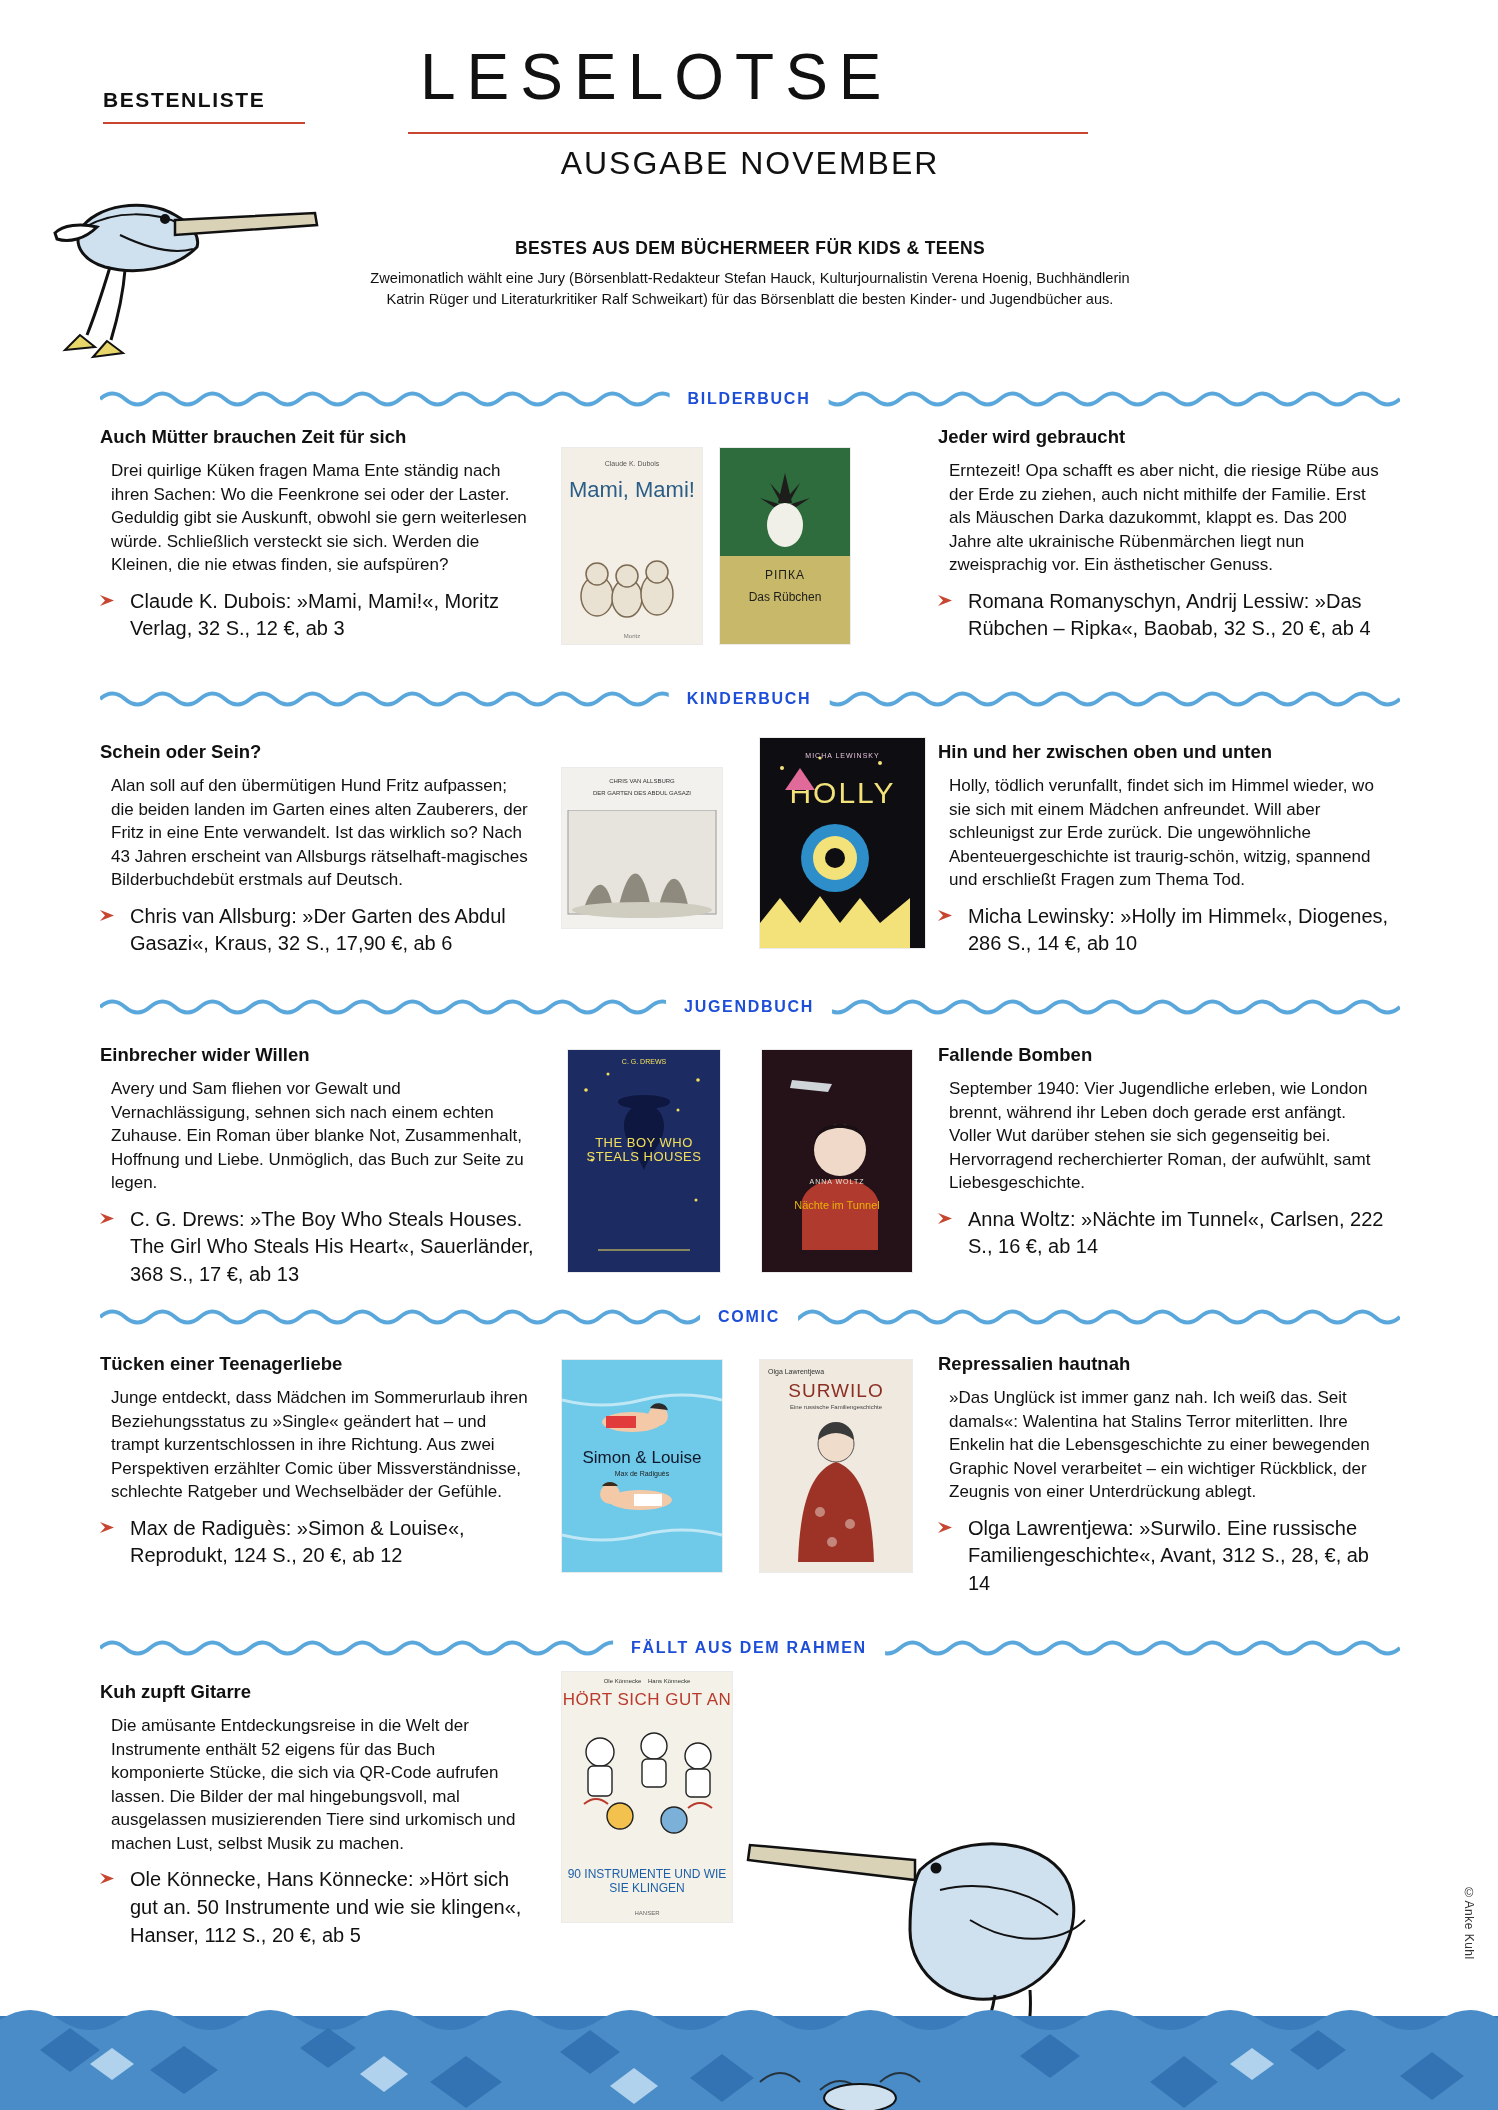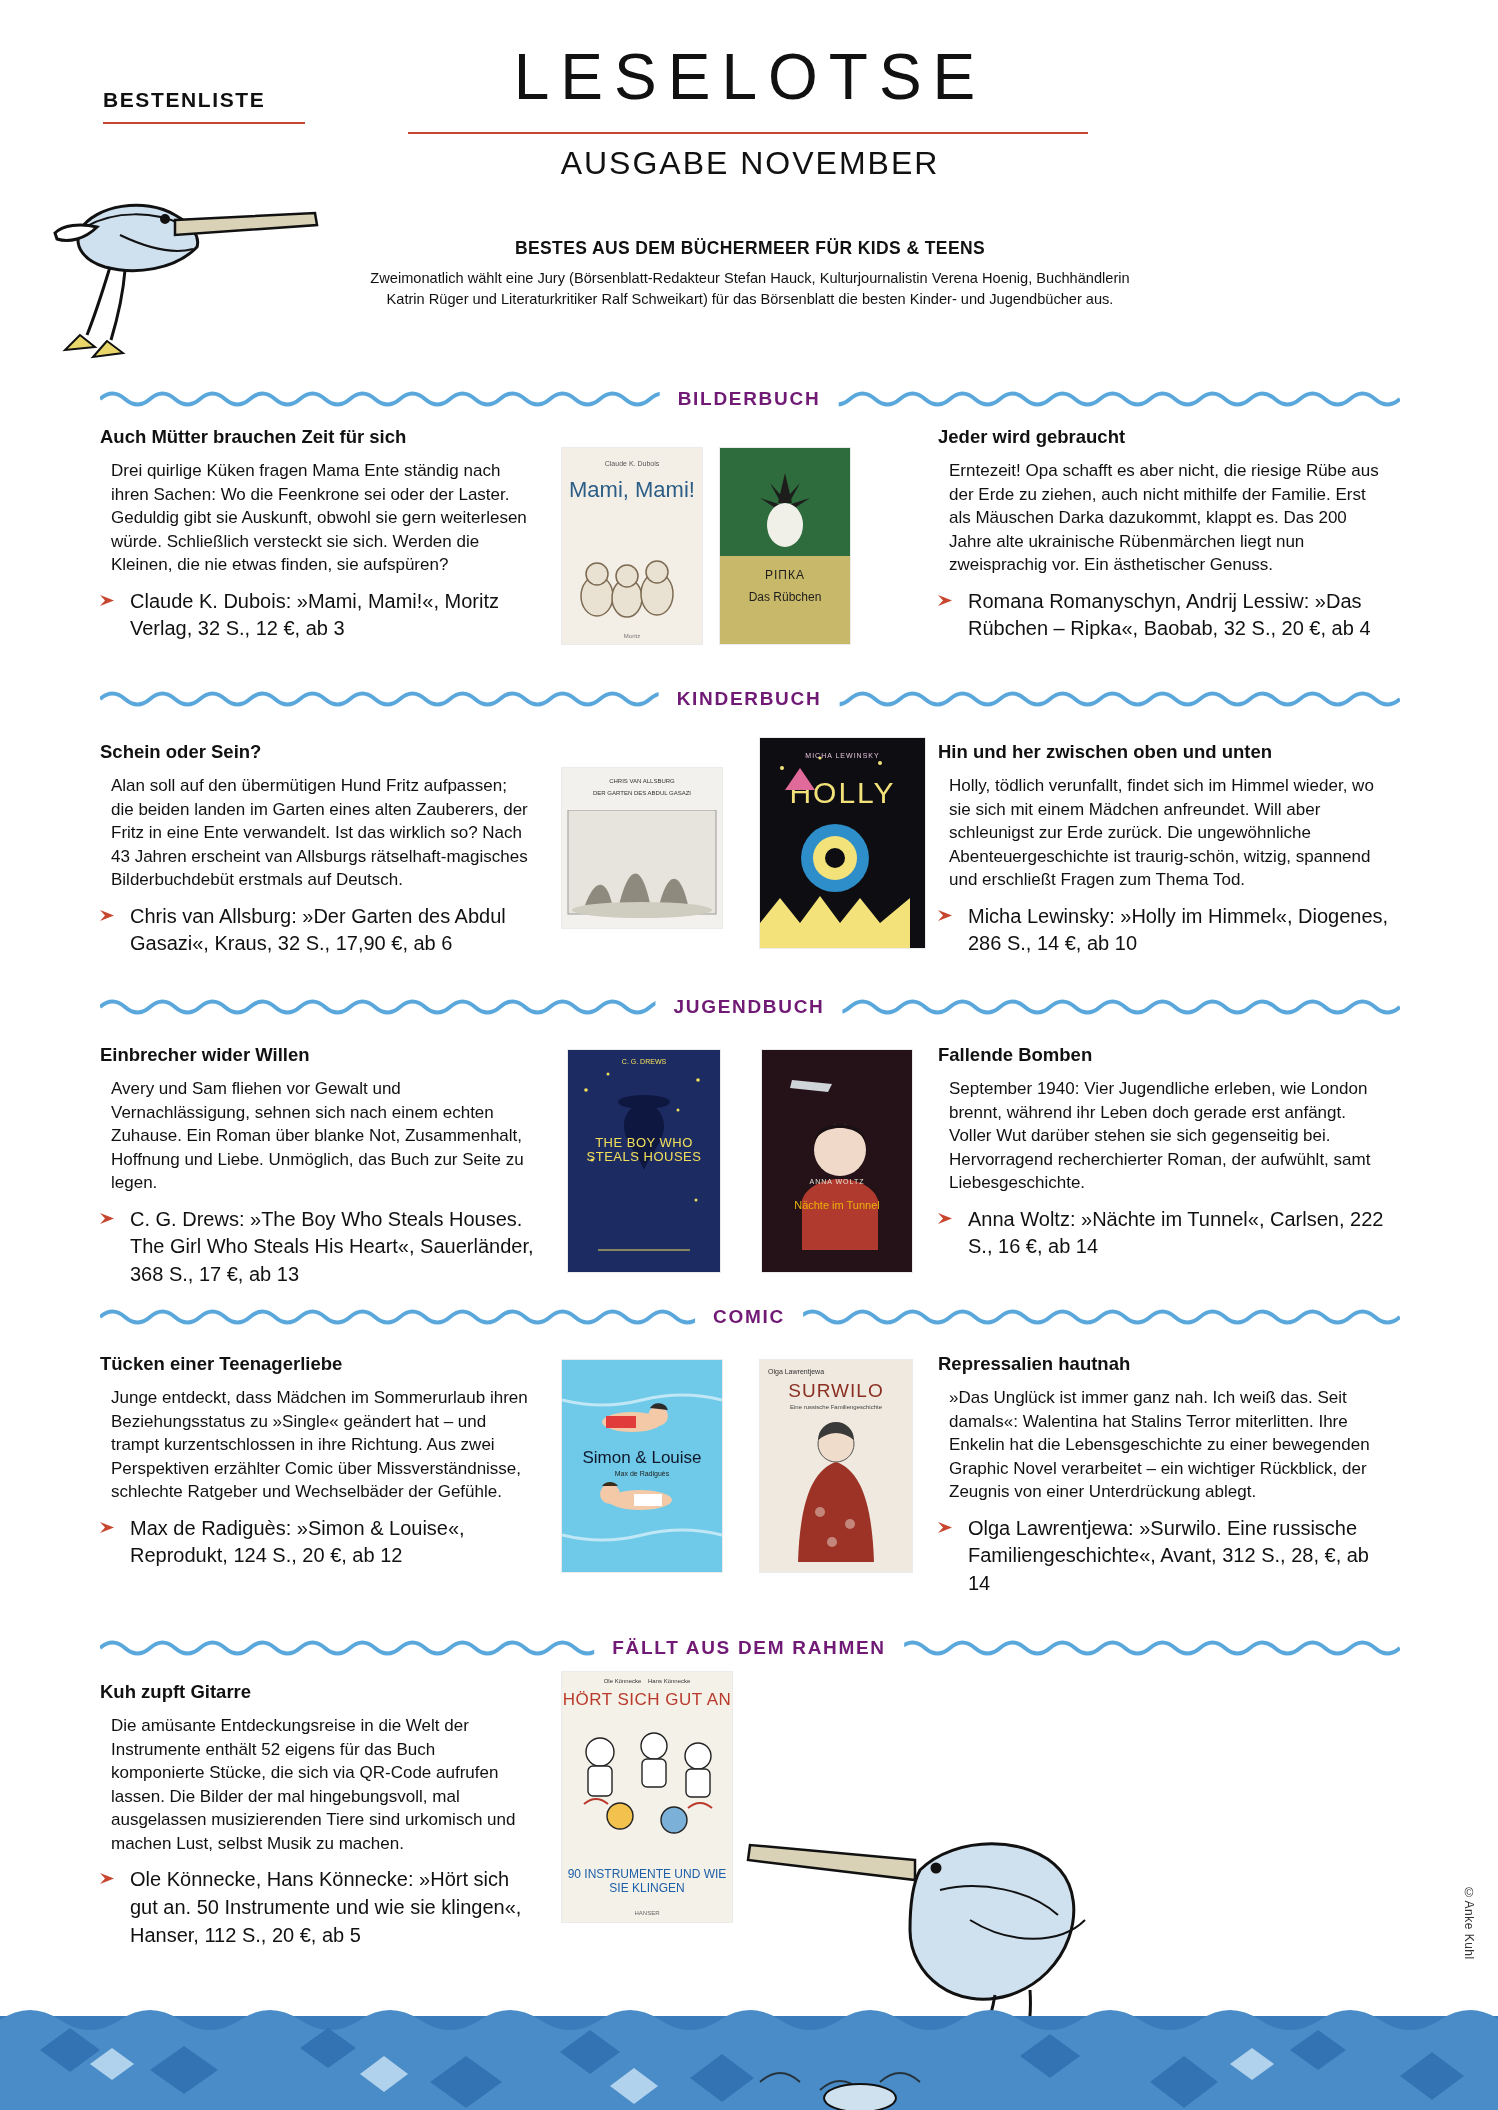--- a/index.html
+++ b/index.html
@@ -22,21 +22,20 @@
   .bestenliste{
     position:absolute;left:103px;top:88px;
     font-size:21px;font-weight:bold;letter-spacing:1.6px;
     color:#111;
   }
   .bestenliste-rule{
     position:absolute;left:103px;top:122px;width:202px;height:2px;background:#c8452f;
   }
   .title{
     position:absolute;left:420px;top:40px;width:660px;
-    text-align:center;
     font-size:64px;letter-spacing:11px;font-weight:400;
     color:#111;
     font-family:"Liberation Sans", sans-serif;
   }
   .title-rule{
     position:absolute;left:408px;top:132px;width:680px;height:2px;background:#c8452f;
   }
   .subtitle{
     position:absolute;left:420px;top:145px;width:660px;
     text-align:center;font-size:32px;letter-spacing:2px;color:#111;
@@ -53,21 +52,21 @@
   .bird-top{position:absolute;left:25px;top:175px;width:310px;height:190px;}
   .bird-bottom{position:absolute;left:740px;top:1740px;width:430px;height:330px;}
   
   .wave{
     position:absolute;left:100px;width:1300px;height:22px;
   }
   .wave svg{display:block;}
   .cat-label{
     position:absolute;
     background:#fff;
-    font-size:19px;font-weight:bold;letter-spacing:1.7px;color:#701a75;
+    font-size:16px;font-weight:bold;letter-spacing:1.7px;color:#1d4ed8;
     text-align:left;
     padding:0 18px;
     line-height:22px;
     transform:translateX(-50%);
   }
   
   .entry{position:absolute;}
   .entry h3{
     margin:0 0 2px 0;font-size:18.5px;font-weight:bold;color:#111;line-height:1.25;
   }

